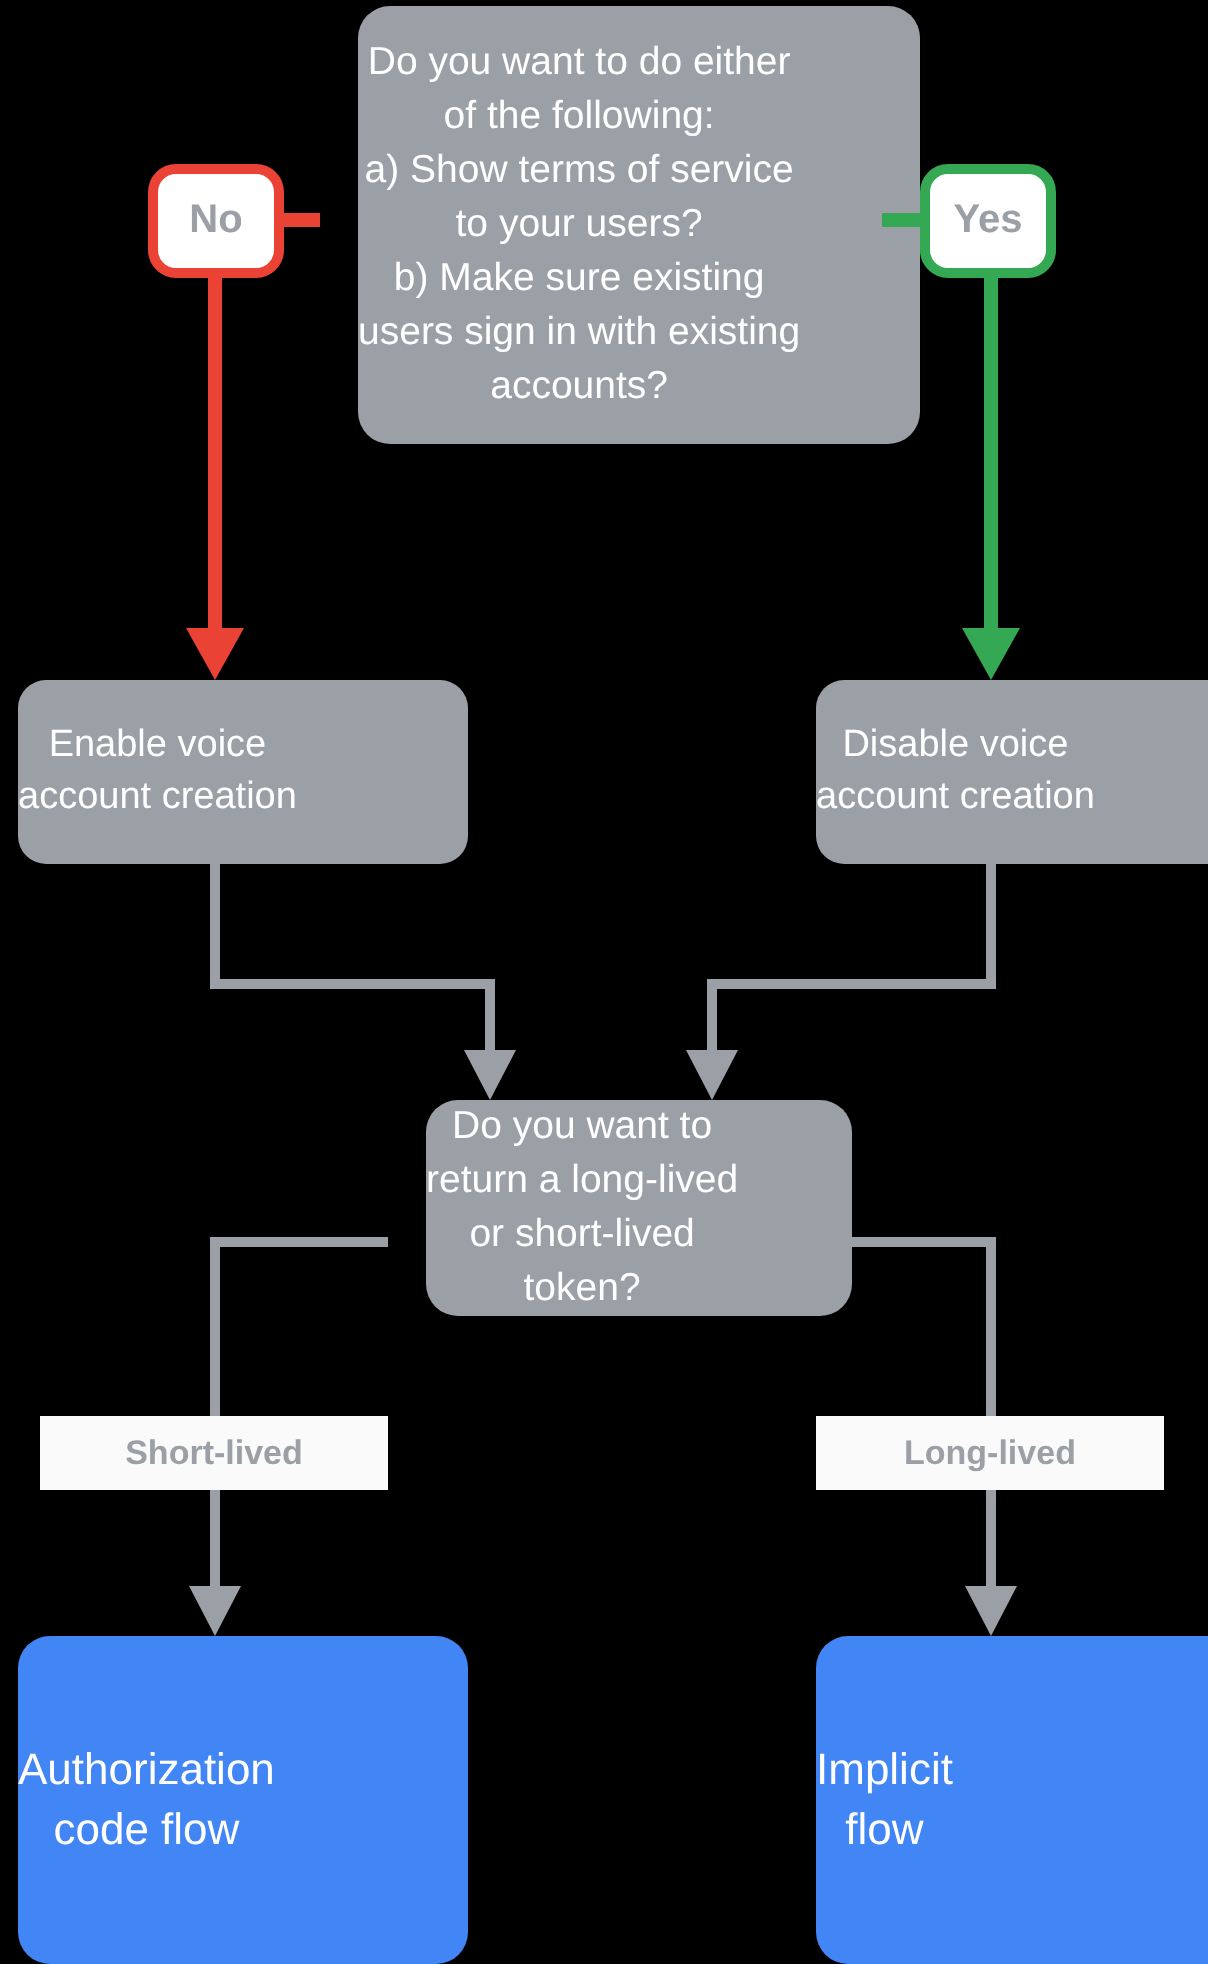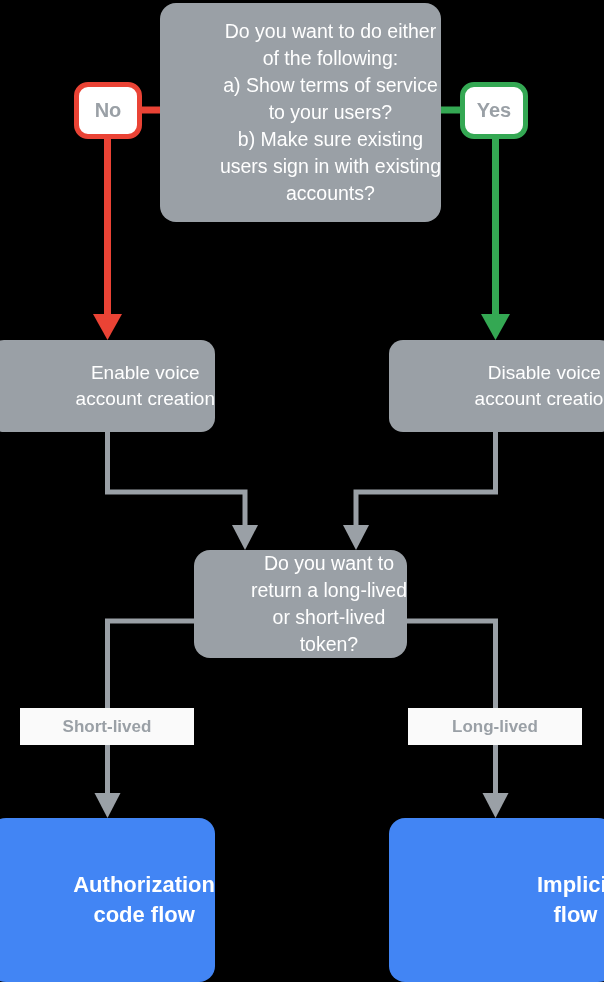--- a/index.html
+++ b/index.html
@@ -15,24 +15,25 @@
     overflow: hidden;
     font-family: "Liberation Sans", sans-serif;
   }
 
   
   .node {
     position: absolute;
     box-sizing: border-box;
     display: flex;
     align-items: center;
-    justify-content: flex-end;
+    justify-content: flex-start;
     text-align: center;
     border-radius: 14px;
     color: #ffffff;
+    margin-left: 19px;
   }
   .node-gray { background: #9aa0a6; }
   .node-blue { background: #4285f4; }
 
   .node-text {
     display: block;
     white-space: pre-line;
     line-height: 1.38;
   }
 
@@ -83,21 +84,21 @@
   #implicit-flow-node {
     left: 389px;
     top: 818px;
     width: 225px;
     height: 164px;
     border-radius: 16px;
   }
   #auth-flow-node .node-text,
   #implicit-flow-node .node-text {
     font-size: 22px;
-    font-weight: bold;
+    font-weight: normal;
     line-height: 1.35;
   }
 
   
   .badge {
     position: absolute;
     box-sizing: border-box;
     display: flex;
     align-items: center;
     justify-content: center;

